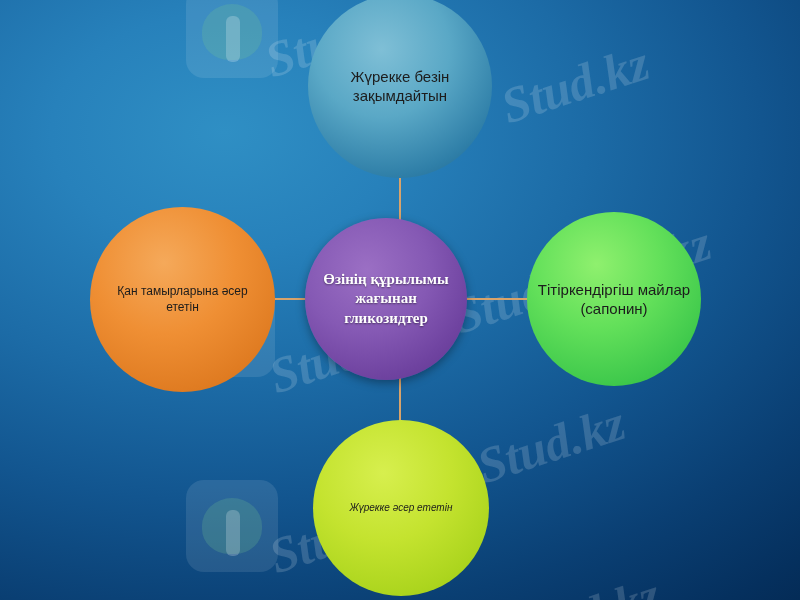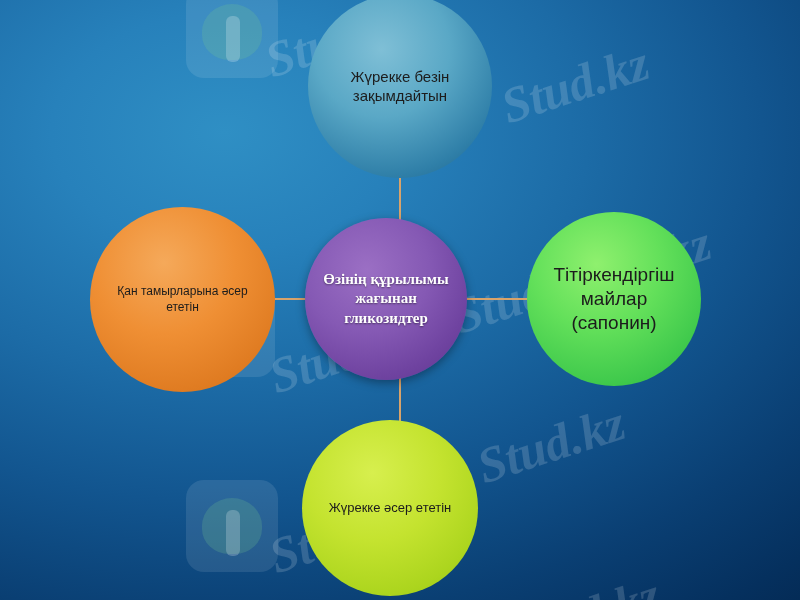--- a/index.html
+++ b/index.html
@@ -106,28 +106,29 @@
     left: 90px; top: 207px;
     background: radial-gradient(circle at 40% 30%, #f5a95a 0%, #ef8f34 42%, #e07c22 75%, #cf6d16 100%);
     color: #1c1c1c;
     font-size: 12px;
   }
   .node-right {
     width: 174px; height: 174px;
     left: 527px; top: 212px;
     background: radial-gradient(circle at 40% 30%, #8ff06e 0%, #63e05a 40%, #3fc94c 75%, #27b23f 100%);
     color: #1c1c1c;
-    font-size: 19px;
+    font-size: 15px;
   }
   .node-bottom {
     width: 176px; height: 176px;
-    left: 302px; top: 420px;
+    left: 313px; top: 420px;
     background: radial-gradient(circle at 40% 30%, #d7ef4e 0%, #c4e32f 42%, #acd51e 75%, #95c411 100%);
     color: #1c1c1c;
-    font-size: 13px;
+    font-size: 10px;
+    font-style: italic;
   }
 </style>
 </head>
 <body>
 
 <div id="slide">
 
   <div>
     <div class="wm-logo" style="left:186px; top:-14px;"></div>
     <div class="wm-logo" style="left:183px; top:285px;"></div>

